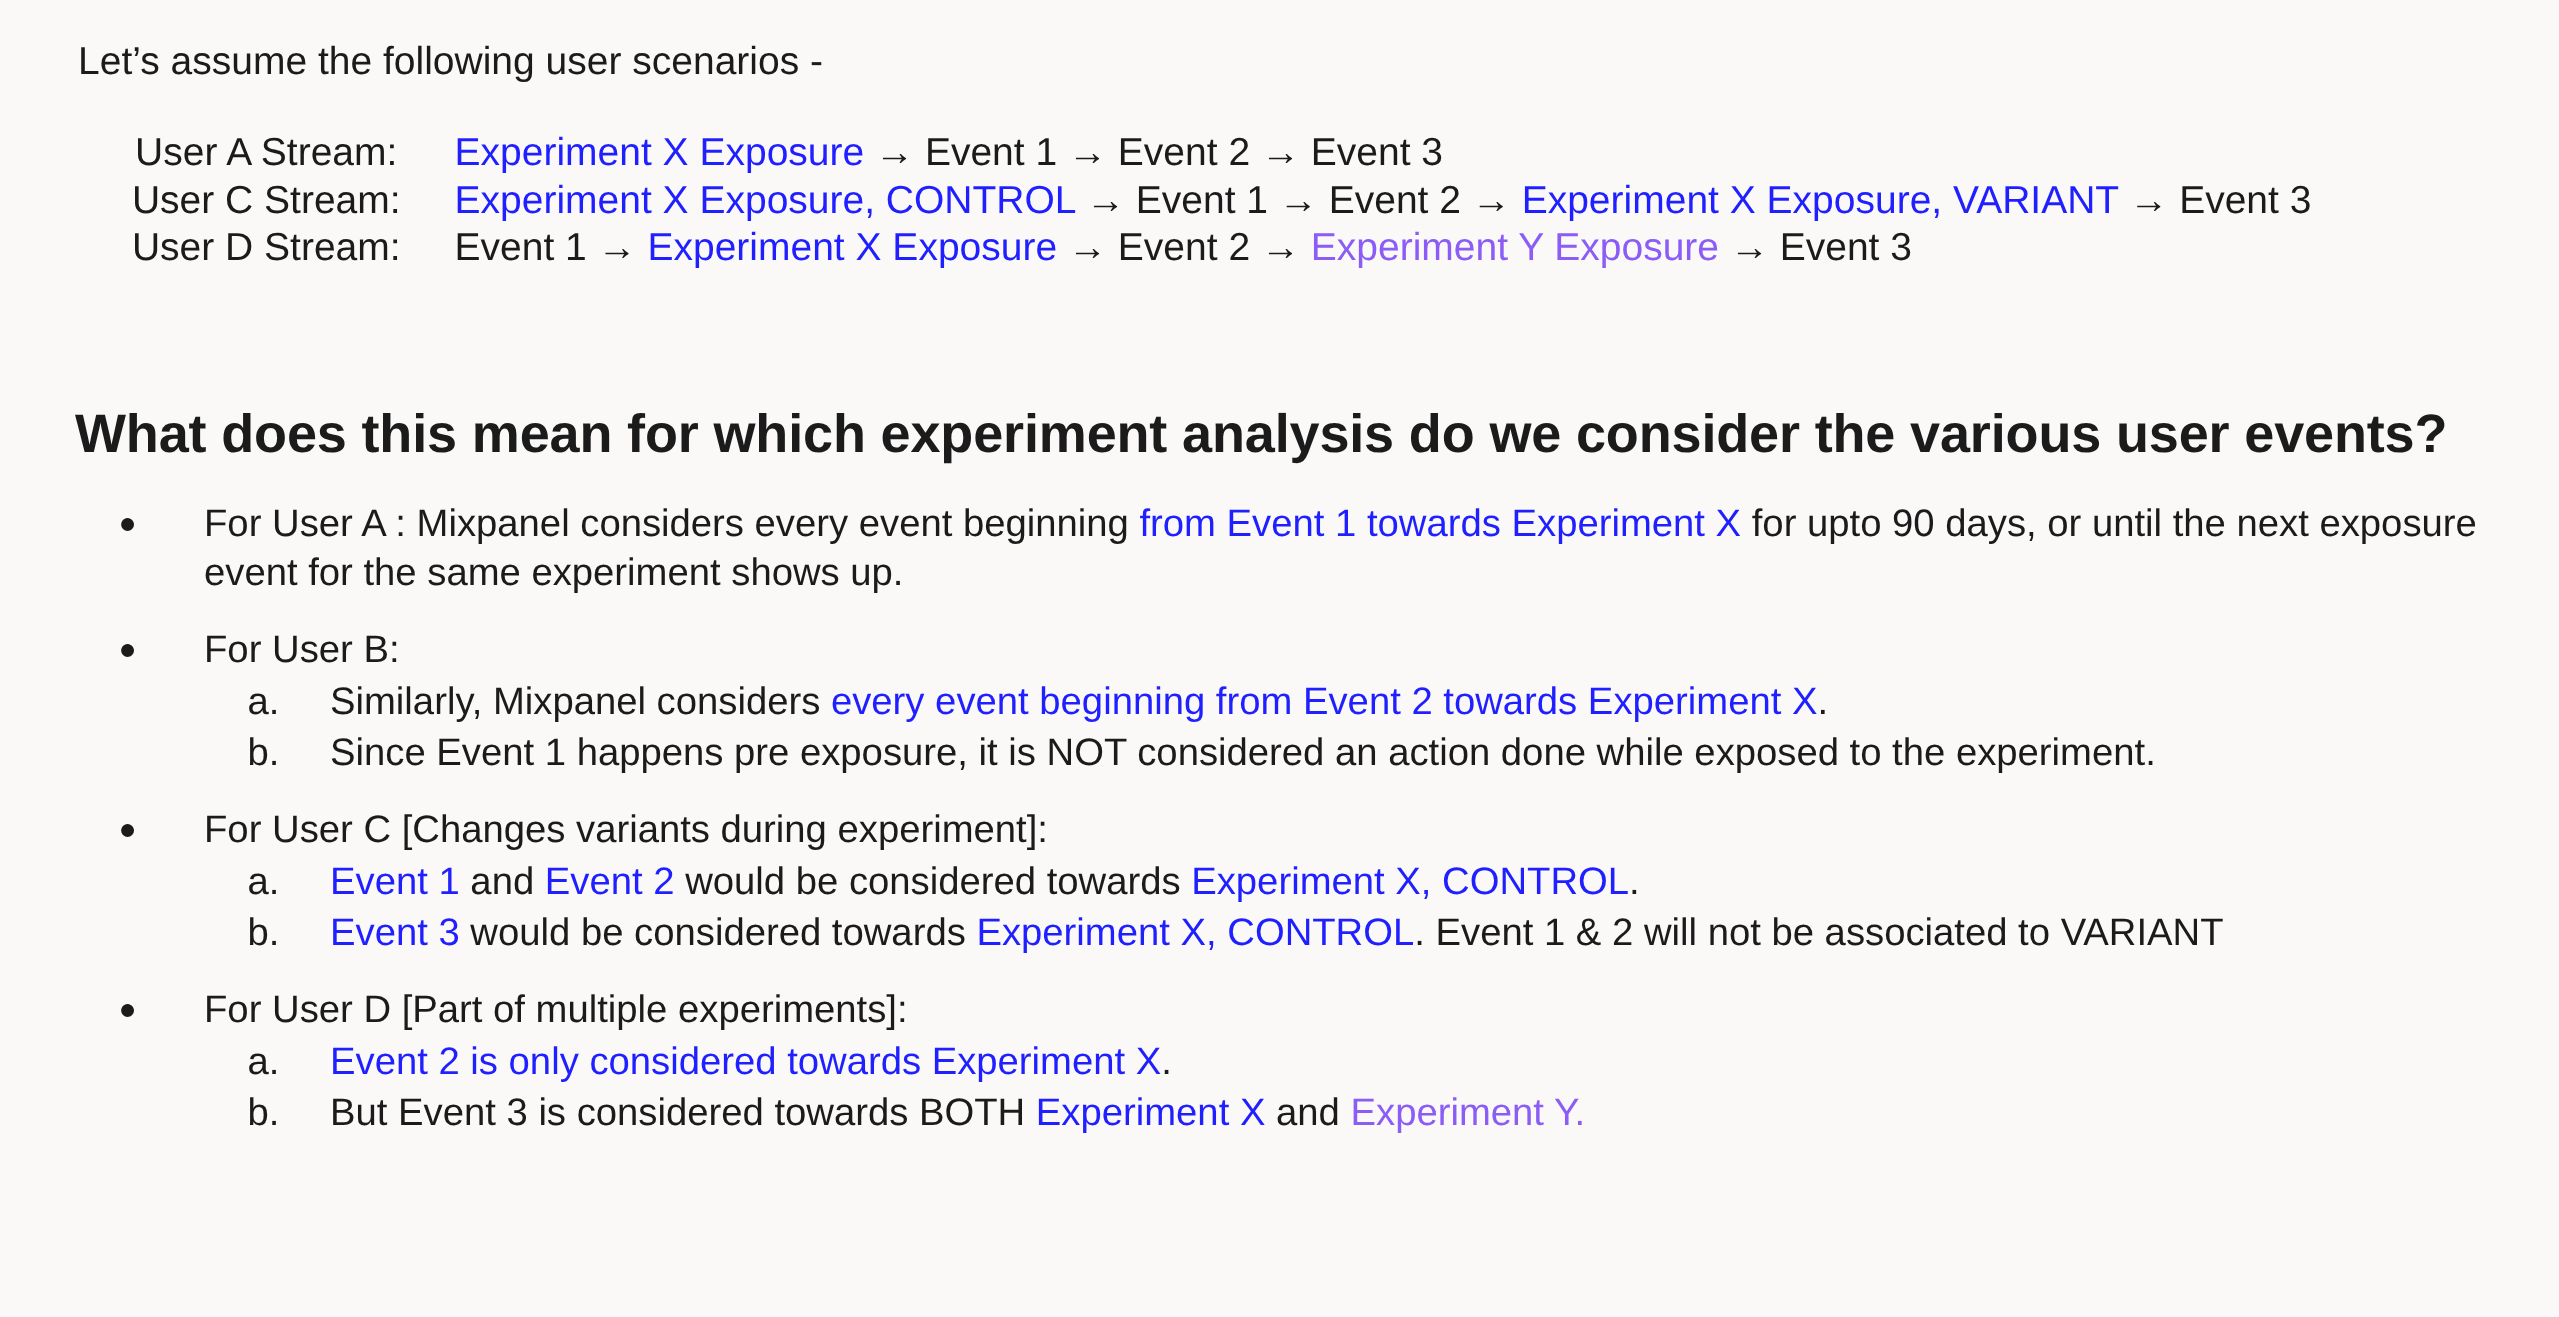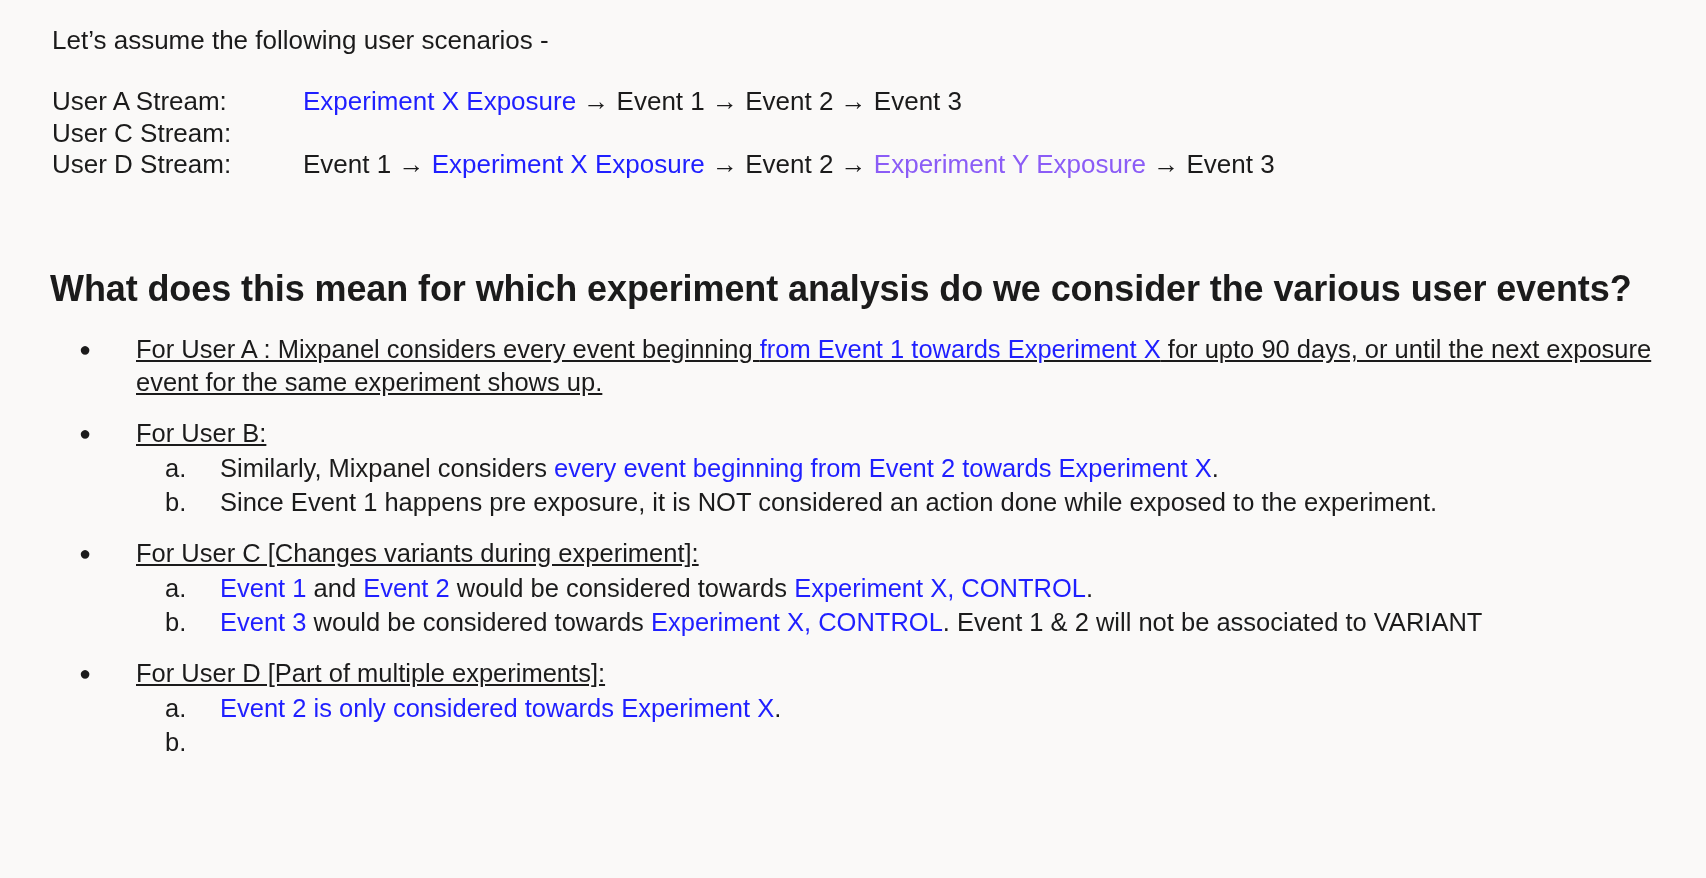--- a/index.html
+++ b/index.html
@@ -43,20 +43,21 @@
   }
   .stream-row {
     display: flex;
     align-items: baseline;
     white-space: nowrap;
     height: 31.5px;
   }
   .stream-label {
     width: 251px;
     flex: 0 0 251px;
+    text-align: center;
   }
   .stream-flow {
     white-space: nowrap;
   }
 
   
   .question {
     position: absolute;
     left: 50px;
     top: 272px;
@@ -87,21 +88,20 @@
   }
   .bullet-marker {
     position: absolute;
     left: 27px;
     top: 0;
     font-size: 20px;
     line-height: 33px;
   }
   .bullet-text {
     display: block;
-    text-decoration: underline;
   }
 
   .sub-list {
     margin-top: 2px;
   }
   .sub-line {
     position: relative;
     padding-left: 168px;
     line-height: 33.5px;
   }
@@ -122,20 +122,21 @@
 
   <div class="intro">Let’s assume the following user scenarios -</div>
 
   <div class="streams">
       <div class="stream-row">
         <span class="stream-label">User A Stream:</span>
         <span class="stream-flow"><span class="blue">Experiment X Exposure</span><span class="blk"> → </span><span class="blk">Event 1</span><span class="blk"> → </span><span class="blk">Event 2</span><span class="blk"> → </span><span class="blk">Event 3</span></span>
       </div>
       <div class="stream-row">
         <span class="stream-label">User C Stream:</span>
+        <span class="stream-flow"><span class="blue">Experiment X Exposure, CONTROL</span><span class="blk"> → </span><span class="blk">Event 1</span><span class="blk"> → </span><span class="blk">Event 2</span><span class="blk"> → </span><span class="blue">Experiment X Exposure, VARIANT</span><span class="blk"> → </span><span class="blk">Event 3</span></span>
       </div>
       <div class="stream-row">
         <span class="stream-label">User D Stream:</span>
         <span class="stream-flow"><span class="blk">Event 1</span><span class="blk"> → </span><span class="blue">Experiment X Exposure</span><span class="blk"> → </span><span class="blk">Event 2</span><span class="blk"> → </span><span class="magenta">Experiment Y Exposure</span><span class="blk"> → </span><span class="blk">Event 3</span></span>
       </div>
     </div>
 
   <div class="question">What does this mean for which experiment analysis do we consider the various user events?</div>
 
   <div class="bullets">
@@ -165,18 +166,18 @@
           <div class="sub-line"><span class="sub-marker">b.</span><span><span class="blue">Event 3</span><span class="blk"> would be considered towards </span><span class="blue">Experiment X, CONTROL</span><span class="blk">. Event 1 &amp; 2 will not be associated to VARIANT</span></span></div>
         </div>
       </div>
       <div class="bullet-group">
         <div class="bullet-line">
           <span class="bullet-marker">●</span>
           <span class="bullet-text"><span class="blk">For User D [Part of multiple experiments]:</span></span>
         </div>
         <div class="sub-list">
           <div class="sub-line"><span class="sub-marker">a.</span><span><span class="blue">Event 2 is only considered towards Experiment X</span><span class="blk">.</span></span></div>
-          <div class="sub-line"><span class="sub-marker">b.</span></div>
+          <div class="sub-line"><span class="sub-marker">b.</span><span><span class="blk">But Event 3 is considered towards BOTH </span><span class="blue">Experiment X</span><span class="blk"> and </span><span class="magenta">Experiment Y.</span></span></div>
         </div>
       </div>
     </div>
 
 </div>
 
 </body></html>

